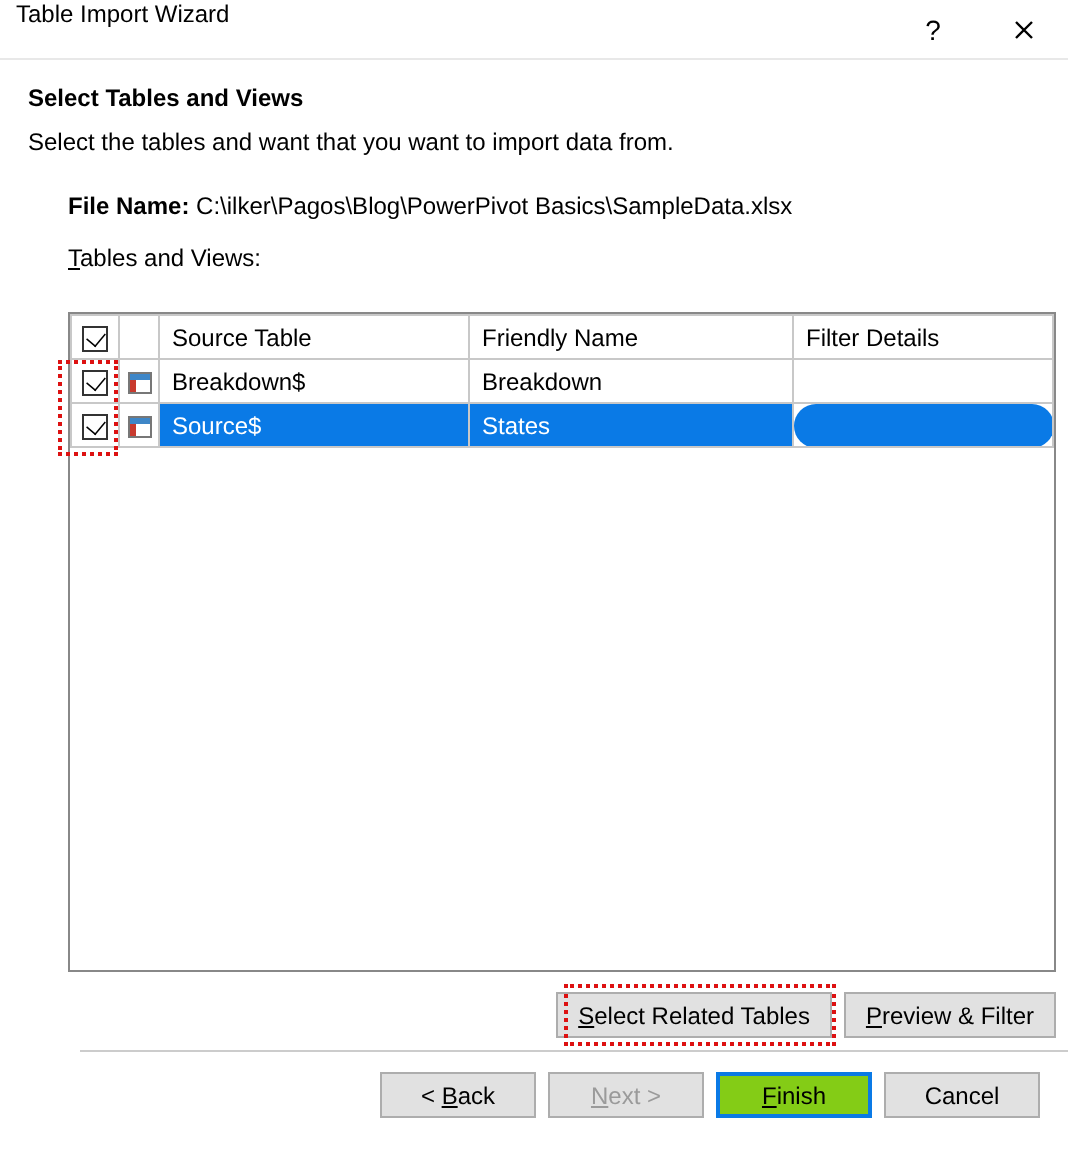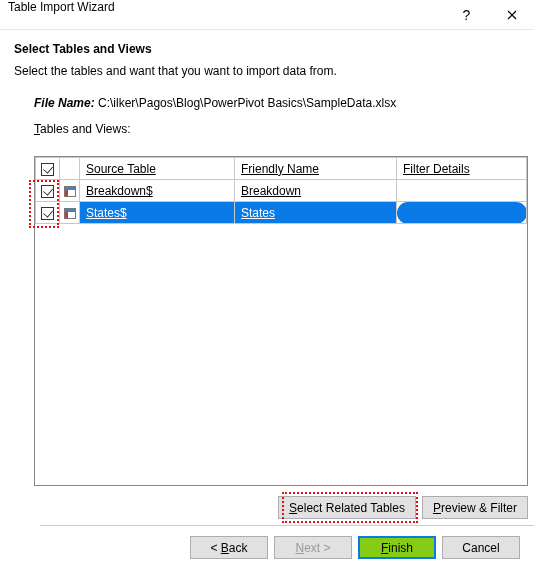--- a/index.html
+++ b/index.html
@@ -36,21 +36,21 @@
   .heading {
     font-weight: bold;
     margin: 4px 0 8px 0;
   }
   .subheading {
     margin: 0 0 18px 0;
   }
   .filerow {
     margin: 10px 0 12px 20px;
   }
-  .filerow .lbl { font-weight: bold; font-style: italic; }
+  .filerow .lbl { font-weight: bold; }
   .tv-label {
     margin: 0 0 20px 20px;
   }
   .grid-wrap {
     margin: 0 0 0 20px;
     width: 494px;
     height: 330px;
     border: 1px solid #888;
     background: #fff;
     position: relative;
@@ -62,21 +62,20 @@
   }
   table.grid th, table.grid td {
     border: 1px solid #c8c8c8;
     height: 22px;
     padding: 0 6px;
     text-align: left;
     font-weight: normal;
     font-size: 12px;
     overflow: hidden;
     white-space: nowrap;
-    text-decoration: underline;
   }
   table.grid th {
     background: #fff;
   }
   .col-chk { width: 24px; padding:0 !important; text-align:center !important;}
   .col-icon { width: 20px; padding:0 !important; text-align:center !important;}
   .col-src { width: 155px; }
   .col-fr  { width: 162px; }
   .col-fd  { width: auto; border-radius: 11px; }
   tr.selected td { background: #0a7ae6; color: #fff; }
@@ -183,21 +182,21 @@
         <tr>
           <td class="col-chk"><span class="chk checked"></span></td>
           <td class="col-icon"><span class="tblicon"></span></td>
           <td class="col-src">Breakdown$</td>
           <td class="col-fr">Breakdown</td>
           <td class="col-fd"></td>
         </tr>
         <tr class="selected">
           <td class="col-chk"><span class="chk checked"></span></td>
           <td class="col-icon"><span class="tblicon"></span></td>
-          <td class="col-src">States$</td>
+          <td class="col-src">Source$</td>
           <td class="col-fr">States</td>
           <td class="col-fd"></td>
         </tr>
       </tbody>
     </table>
     <div class="highlight-box" style="left:-6px; top:23px; width:30px; height:48px;"></div>
   </div>
 
   <div class="btnrow1">
     <button class="win wide"><span class="mn">S</span>elect Related Tables</button>

